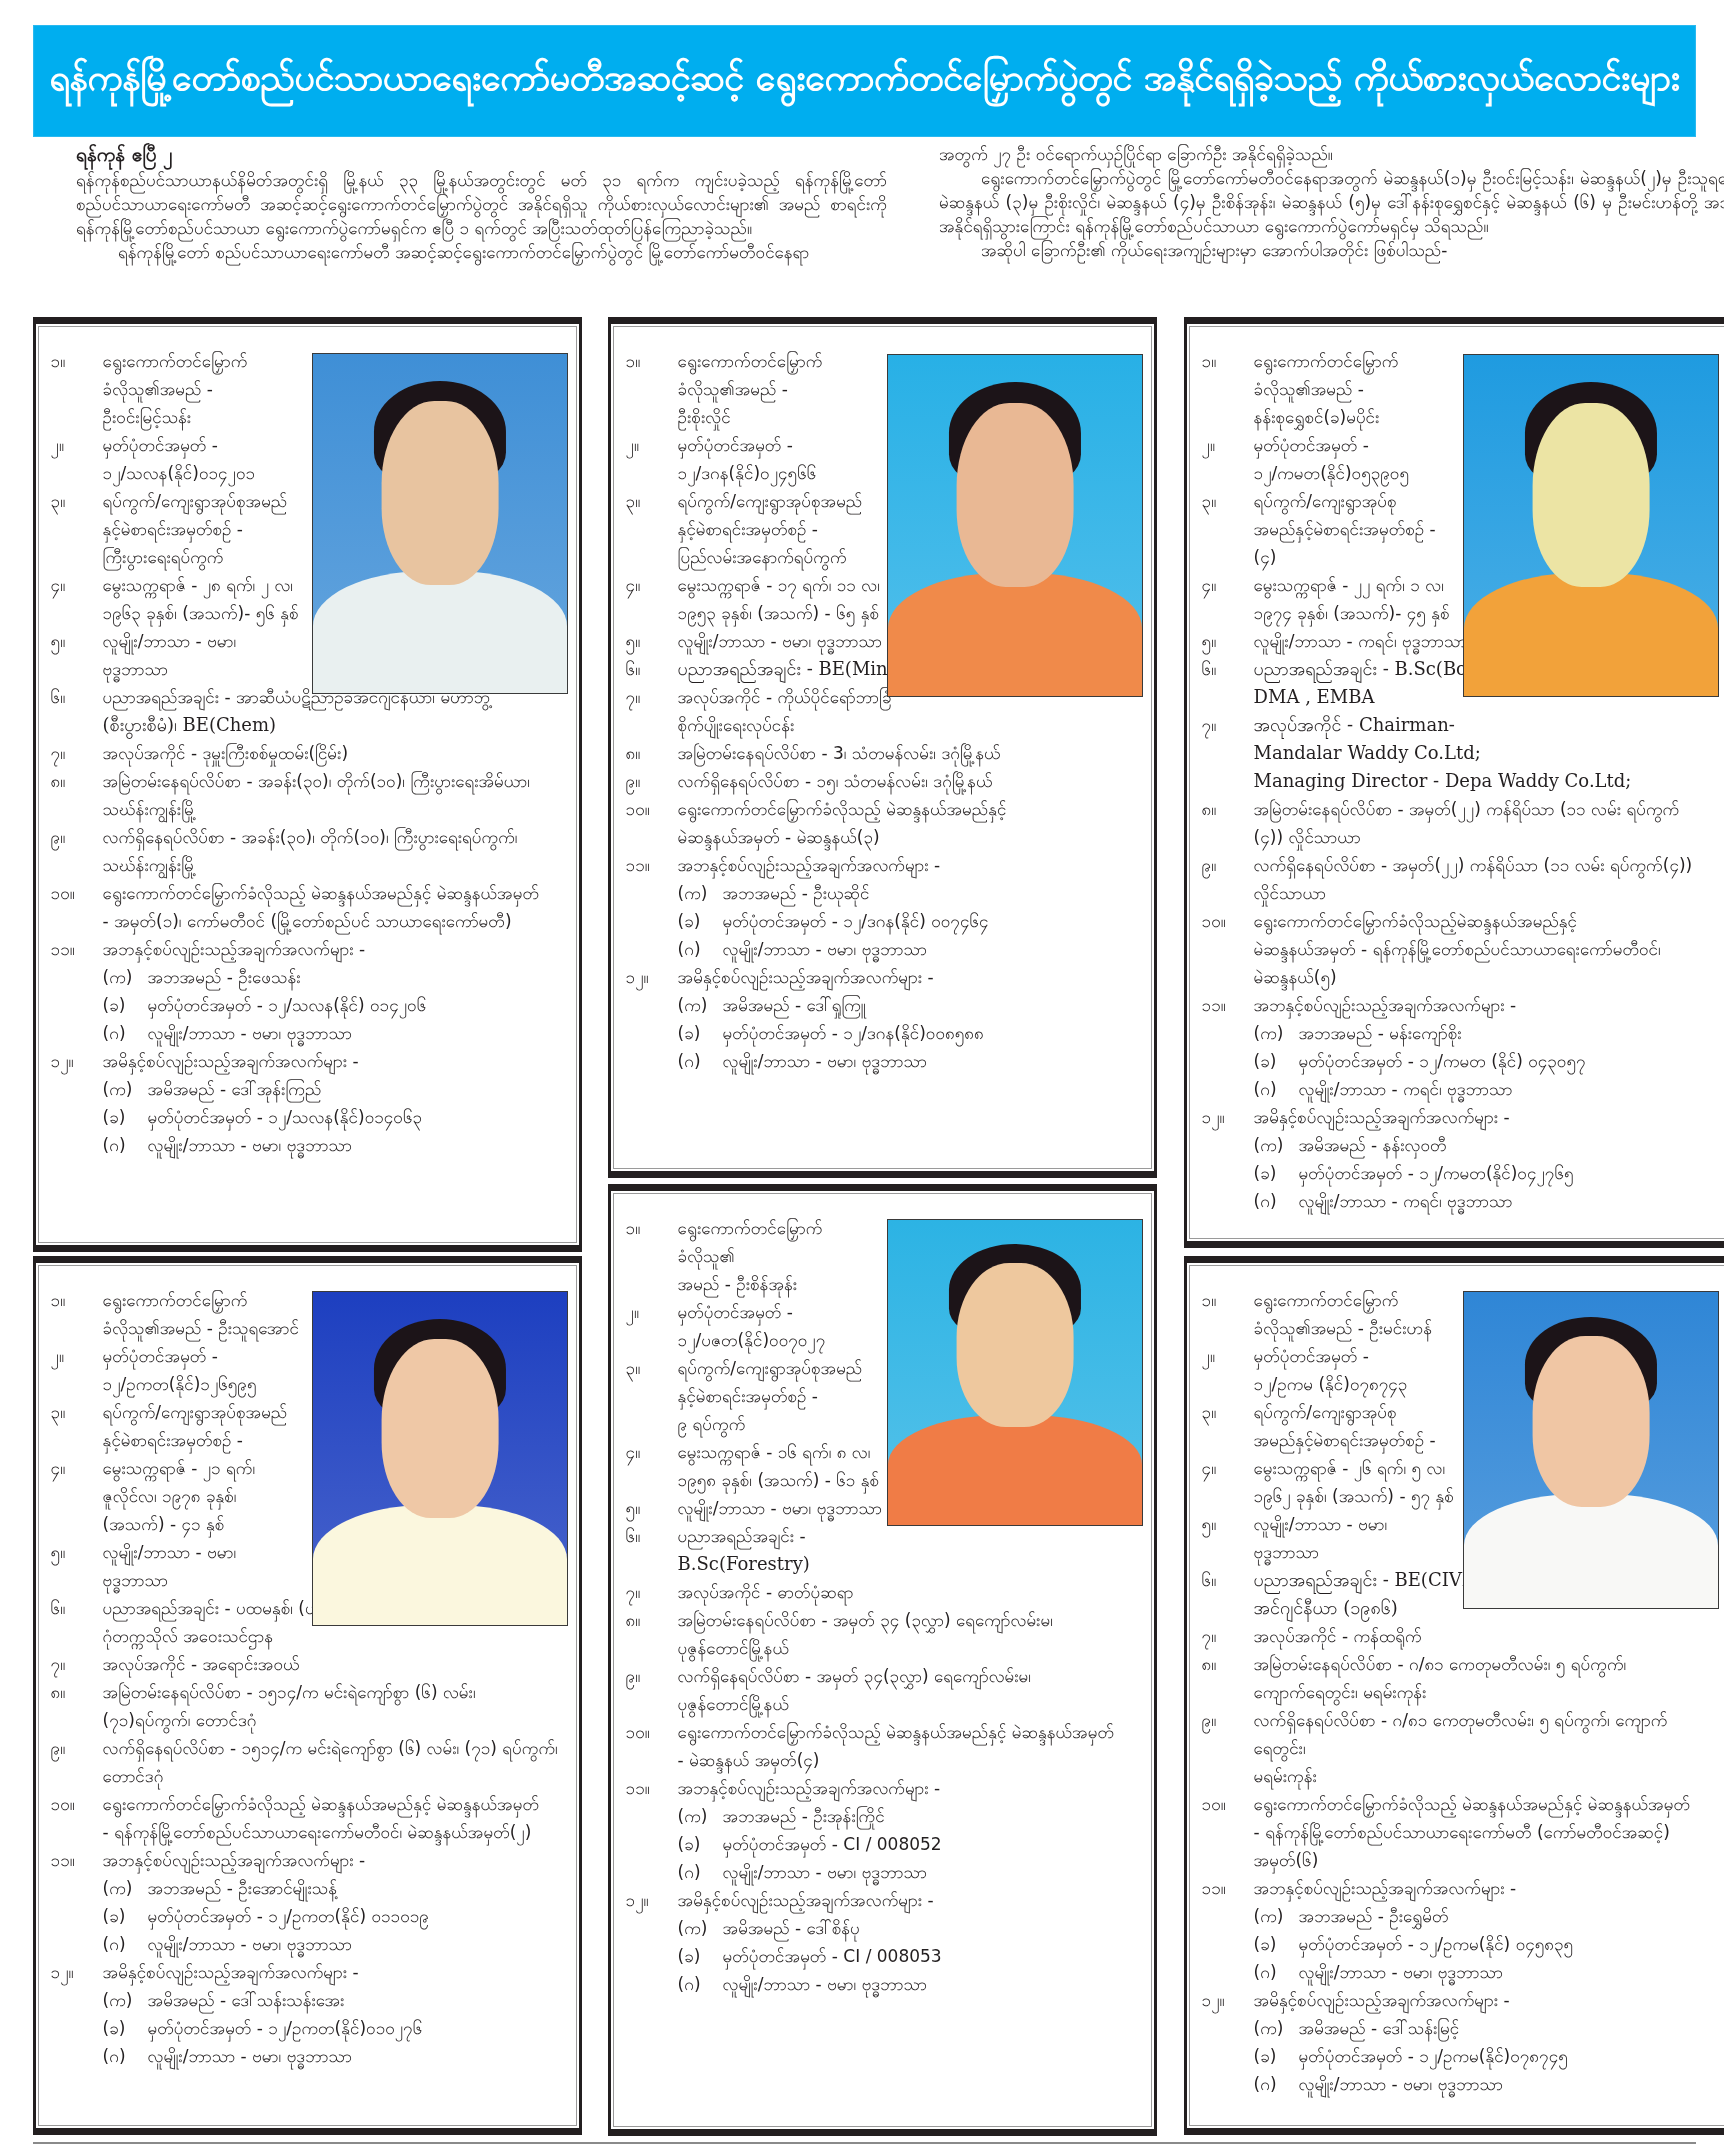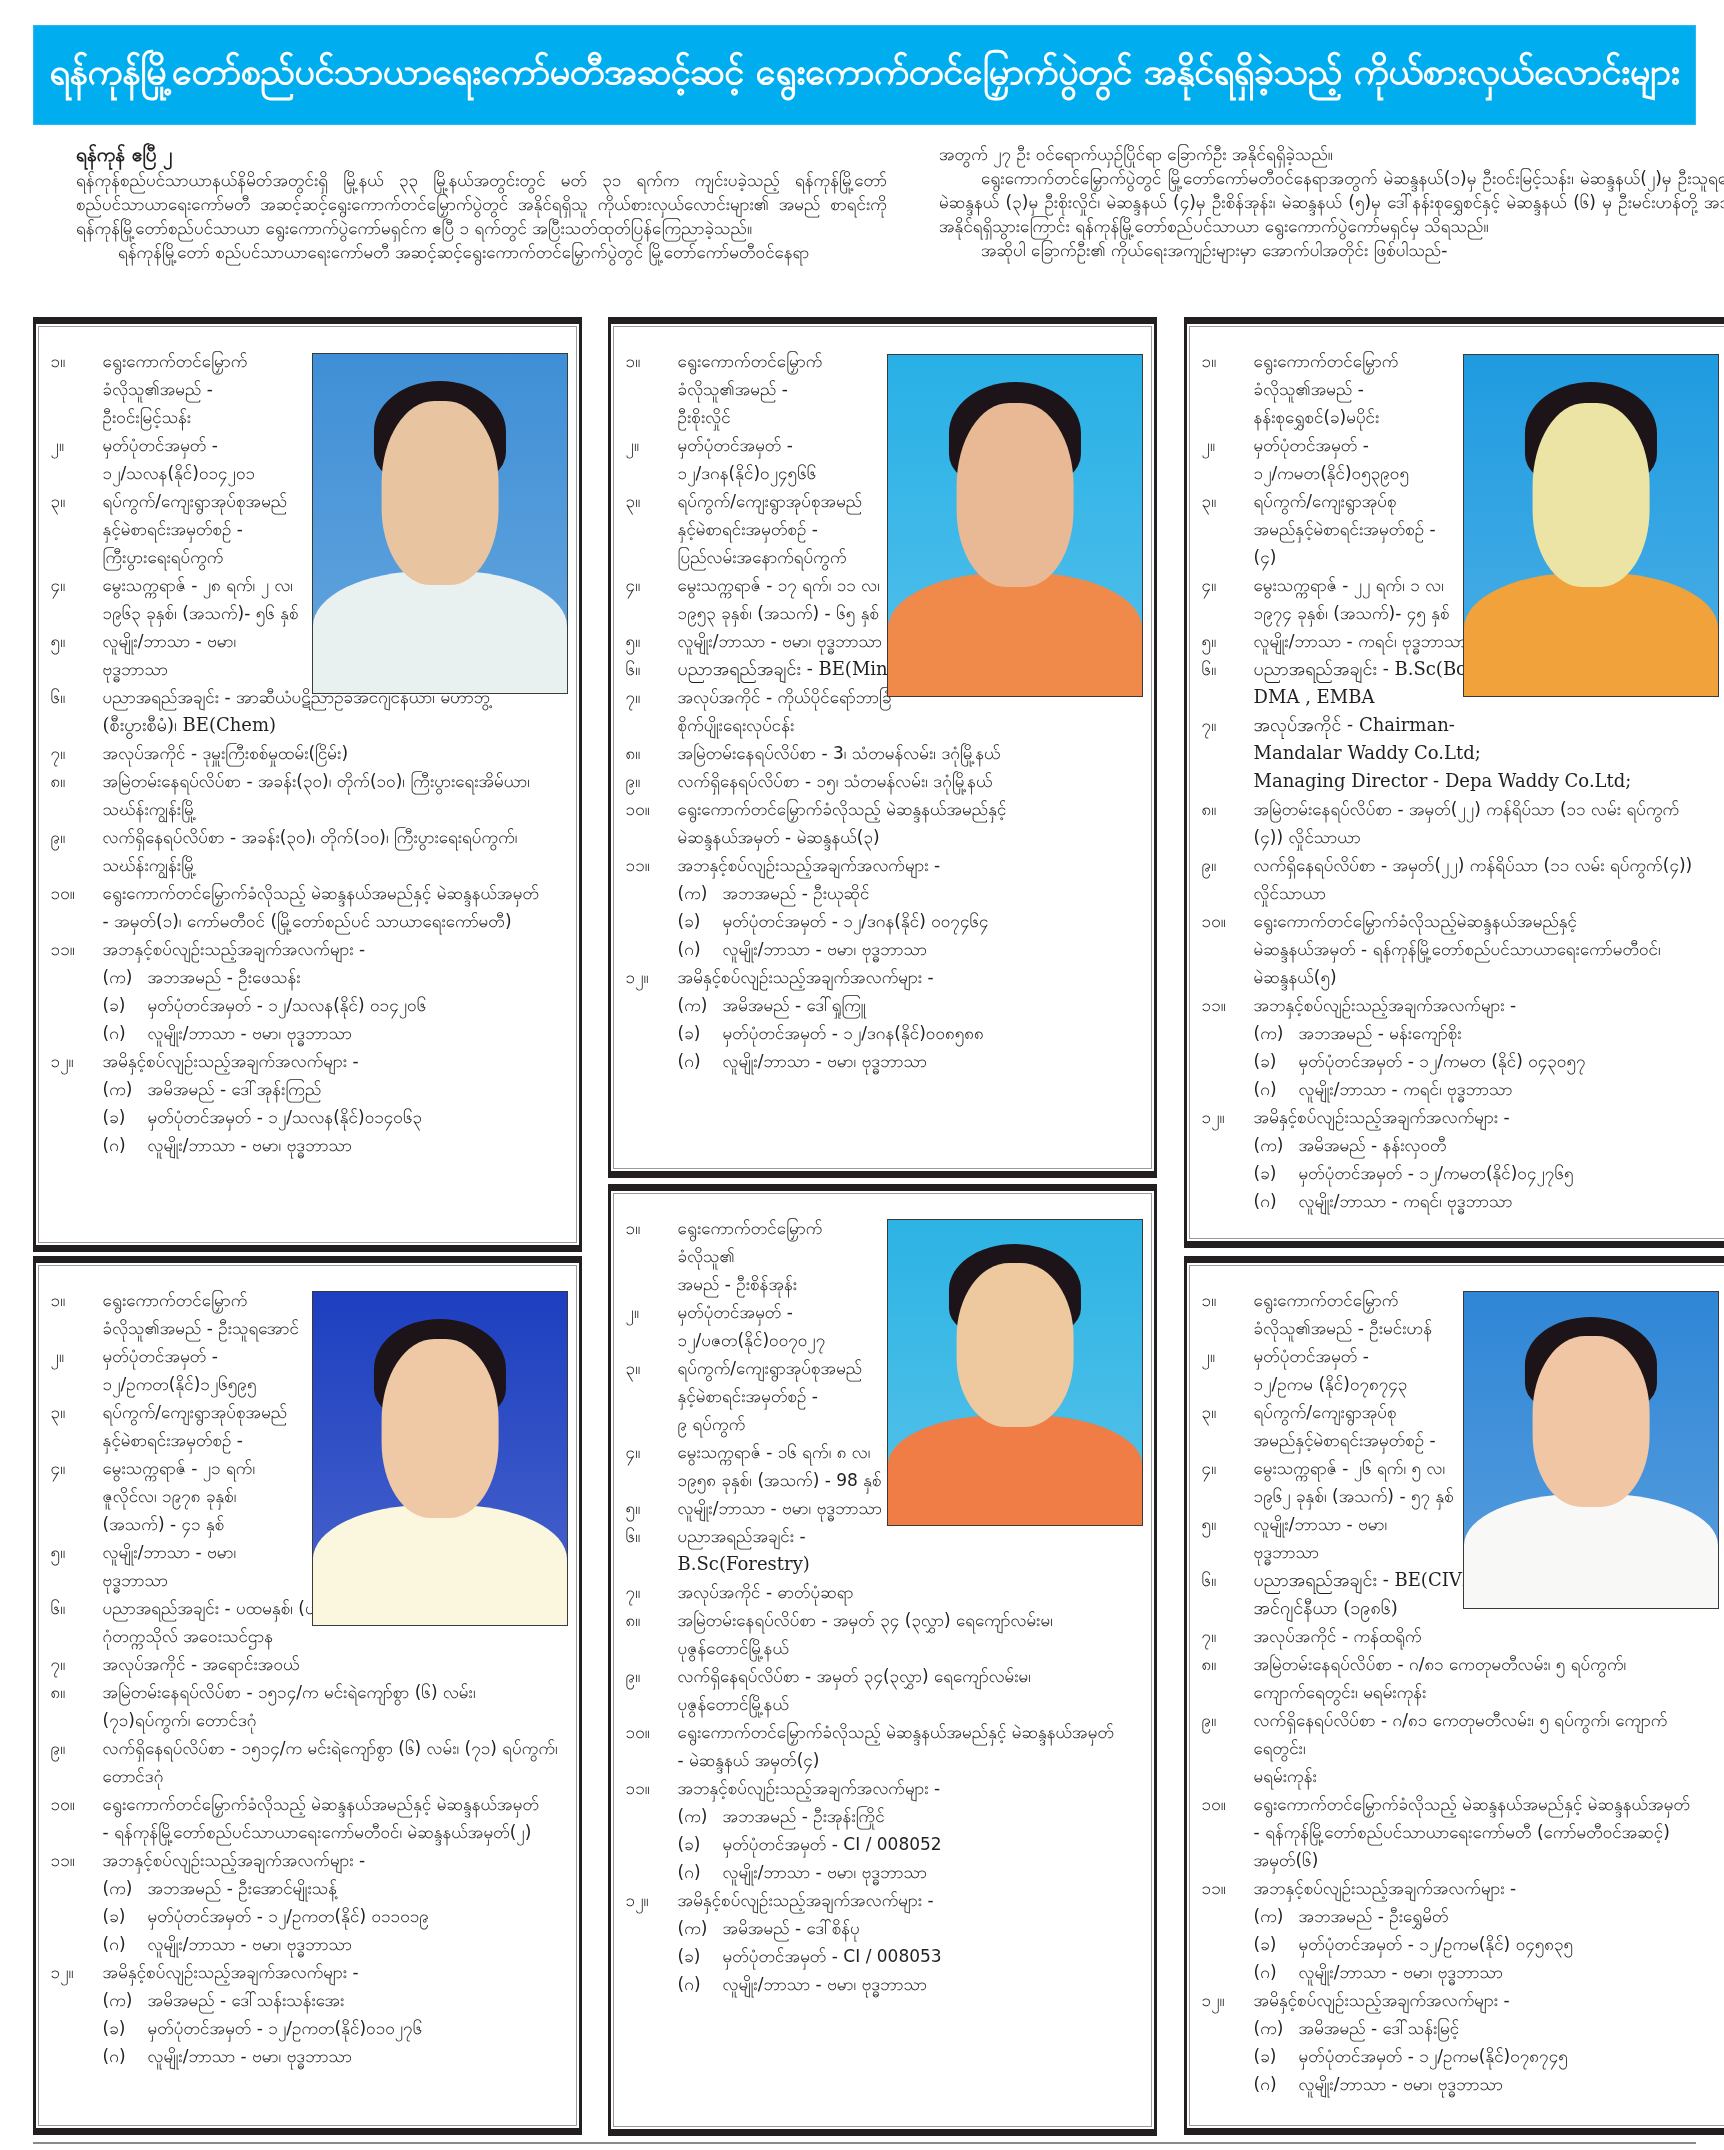--- a/index.html
+++ b/index.html
@@ -1,21 +1,21 @@
 <!DOCTYPE html>
 <html style="font-size:9px"><head>
 <meta charset="utf-8">
 <style>
   html, body { margin: 0; padding: 0; background: #ffffff; }
   body {
     width: 1725px; height: 2151px; position: relative; overflow: hidden;
     font-family: "DejaVu Sans", sans-serif; color: #231f20;
   }
   .banner {
-    position: absolute; left: 33px; top: 25px; width: 1663px; height: 100px;
+    position: absolute; left: 33px; top: 25px; width: 1663px; height: 112px;
     background: #00aeef; display: flex; align-items: center; justify-content: center;
     box-shadow: inset 0 0 0 1.1px #29b9f0;
   }
   .banner-title {
     color: #ffffff; font-size: 36px; font-weight: bold; letter-spacing: -0.6px;
     white-space: nowrap; font-family: "DejaVu Sans", sans-serif;
   }
   .intro { position: absolute; top: 142px; font-size: 17px; line-height: 24px; margin-left: 41px; }
   .intro-left { left: 35px; width: 811px; }
   .intro-right { left: 898px; width: 822px; }
@@ -594,21 +594,21 @@
       <div class="item narrow">
         <span class="num"></span>
         <span class="txt">၉ ရပ်ကွက်</span>
       </div>
       <div class="item narrow">
         <span class="num">၄။</span>
         <span class="txt">မွေးသက္ကရာဇ် - ၁၆ ရက်၊ ၈ လ၊</span>
       </div>
       <div class="item narrow">
         <span class="num"></span>
-        <span class="txt">၁၉၅၈ ခုနှစ်၊ (အသက်) - 98 နှစ်</span>
+        <span class="txt">၁၉၅၈ ခုနှစ်၊ (အသက်) - ၆၁ နှစ်</span>
       </div>
       <div class="item narrow">
         <span class="num">၅။</span>
         <span class="txt">လူမျိုး/ဘာသာ - ဗမာ၊ ဗုဒ္ဓဘာသာ</span>
       </div>
       <div class="item">
         <span class="num">၆။</span>
         <span class="txt">ပညာအရည်အချင်း -</span>
       </div>
       <div class="item">

